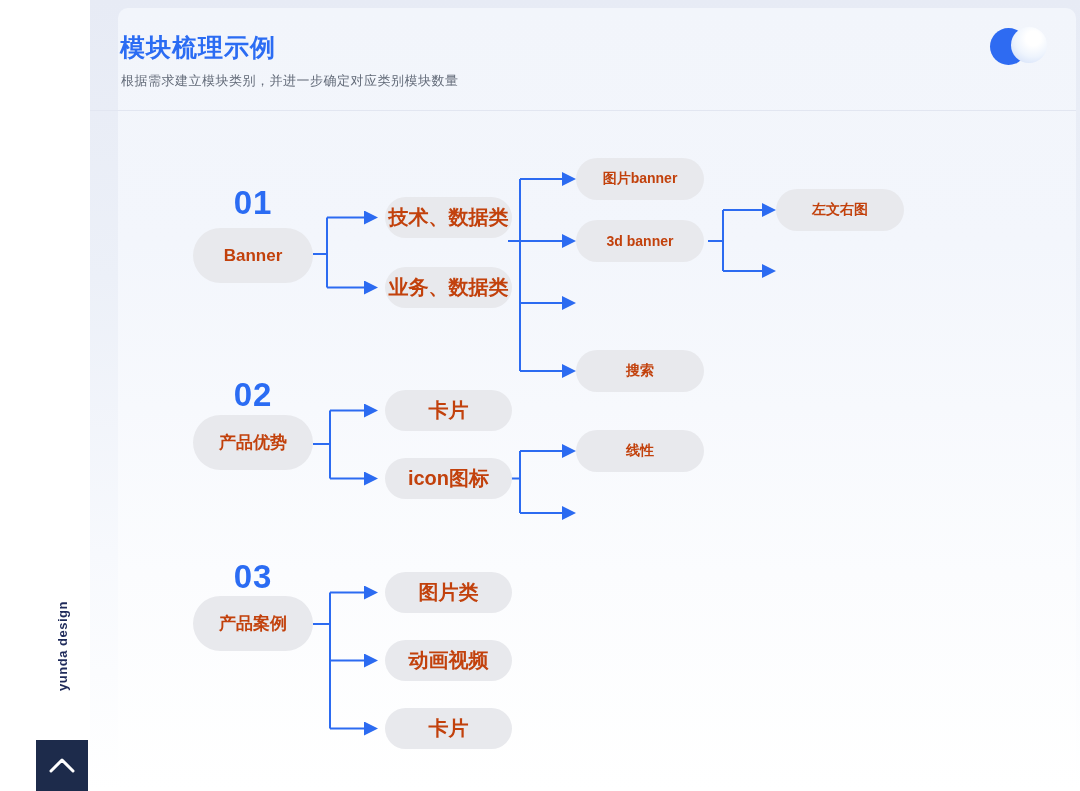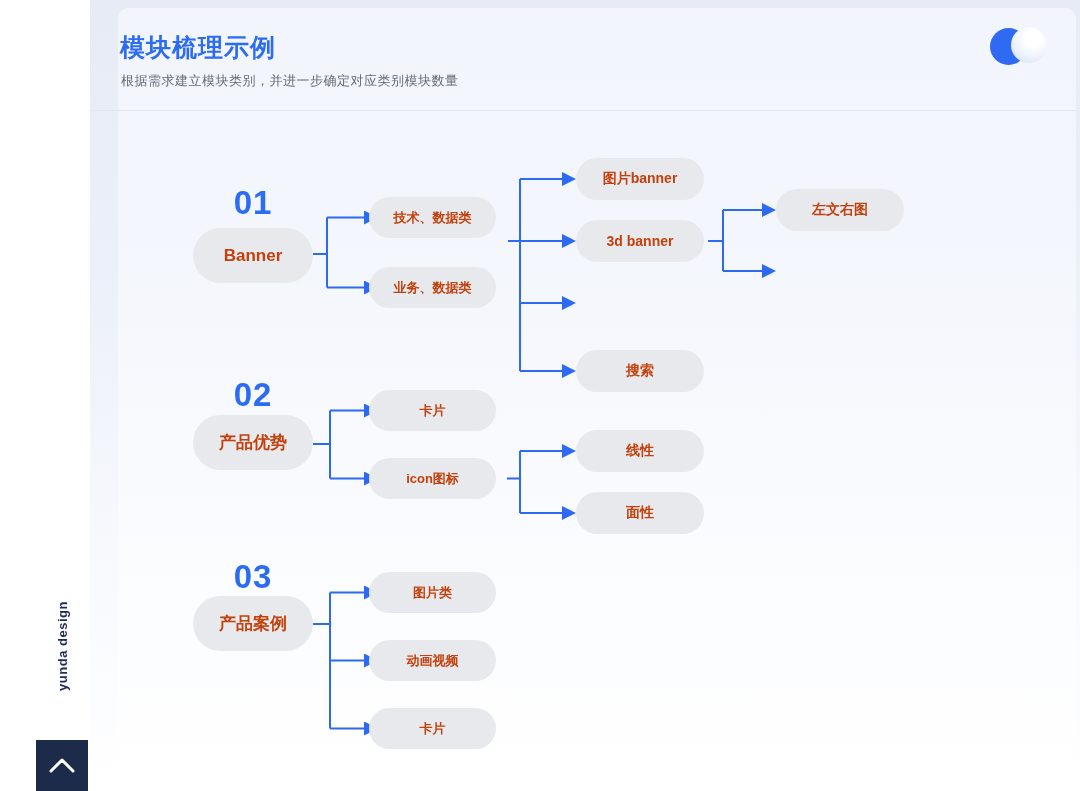--- a/index.html
+++ b/index.html
@@ -60,21 +60,21 @@
   .num {
     position:absolute; left:193px; width:120px; text-align:center;
     font-size:33px; font-weight:700; color:#2b6cf3; line-height:1; letter-spacing:1px;
   }
   .pill {
     position:absolute; display:flex; align-items:center; justify-content:center;
     background:#e8e9ed; color:#c2410c; border-radius:999px; font-weight:600;
     white-space:nowrap;
   }
   .l1 { left:193px; width:120px; height:55px; font-size:17px; }
-  .l2 { left:369px; width:127px; height:41px; font-size:13px;text-align:right; }
+  .l2 { left:385px; width:127px; height:41px; font-size:20px;text-align:right; }
   .l3 { left:576px; width:128px; height:42px; font-size:14px; }
   .l4 { left:776px; width:128px; height:42px; font-size:14px; }
 
   .connectors { position:absolute; left:0; top:0; pointer-events:none; }
 </style>
 </head>
 <body>
 
 <div class="page">
 
@@ -140,21 +140,20 @@
   <div class="pill l3" style="top:158px">图片banner</div>
   <div class="pill l3" style="top:220px">3d banner</div>
   <div class="pill l3" style="top:350px">搜索</div>
   <div class="pill l4" style="top:189px">左文右图</div>
 
   <div class="num" style="top:378px">02</div>
   <div class="pill l1" style="top:415px">产品优势</div>
   <div class="pill l2" style="top:390px">卡片</div>
   <div class="pill l2" style="top:458px">icon图标</div>
   <div class="pill l3" style="top:430px">线性</div>
-  <div class="pill l3" style="top:492px">面性</div>
 
   <div class="num" style="top:560px">03</div>
   <div class="pill l1" style="top:596px">产品案例</div>
   <div class="pill l2" style="top:572px">图片类</div>
   <div class="pill l2" style="top:640px">动画视频</div>
   <div class="pill l2" style="top:708px">卡片</div>
 
   <div class="left-rail"></div>
   <div class="brand-vertical">yunda design</div>
   <button class="back-top">

